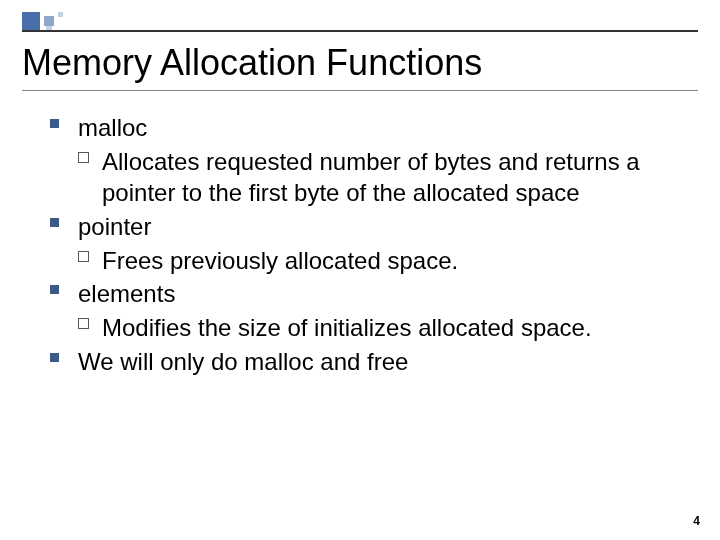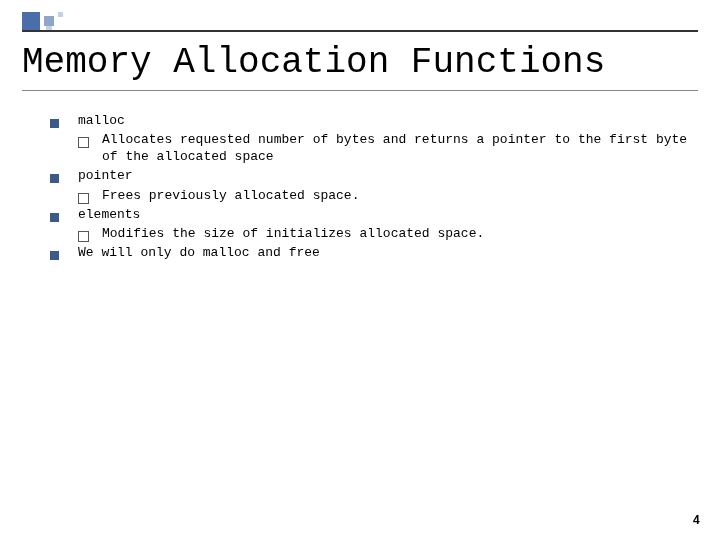--- a/index.html
+++ b/index.html
@@ -1,15 +1,15 @@
 <!DOCTYPE html>
 <html><head>
 <meta charset="utf-8">
 <style>
-  * { margin: 0; padding: 0; box-sizing: border-box; font-family: Liberation Mono, monospace; }
+  * { margin: 0; padding: 0; box-sizing: border-box; }
   body {
     width: 720px;
     height: 540px;
     background: #fff;
     font-family: Arial, Helvetica, sans-serif;
     position: relative;
     overflow: hidden;
   }
   .corner-decoration {
     position: absolute;
@@ -64,21 +64,21 @@
     left: 22px;
     font-size: 36px;
     font-weight: normal;
     color: #000;
   }
   .content {
     position: absolute;
     top: 112px;
     left: 50px;
     right: 30px;
-    font-size: 13px;
+    font-size: 24px;
     line-height: 1.32;
     color: #000;
   }
   .l1 {
     position: relative;
     padding-left: 28px;
     margin-bottom: 2px;
   }
   .l1::before {
     content: "";

